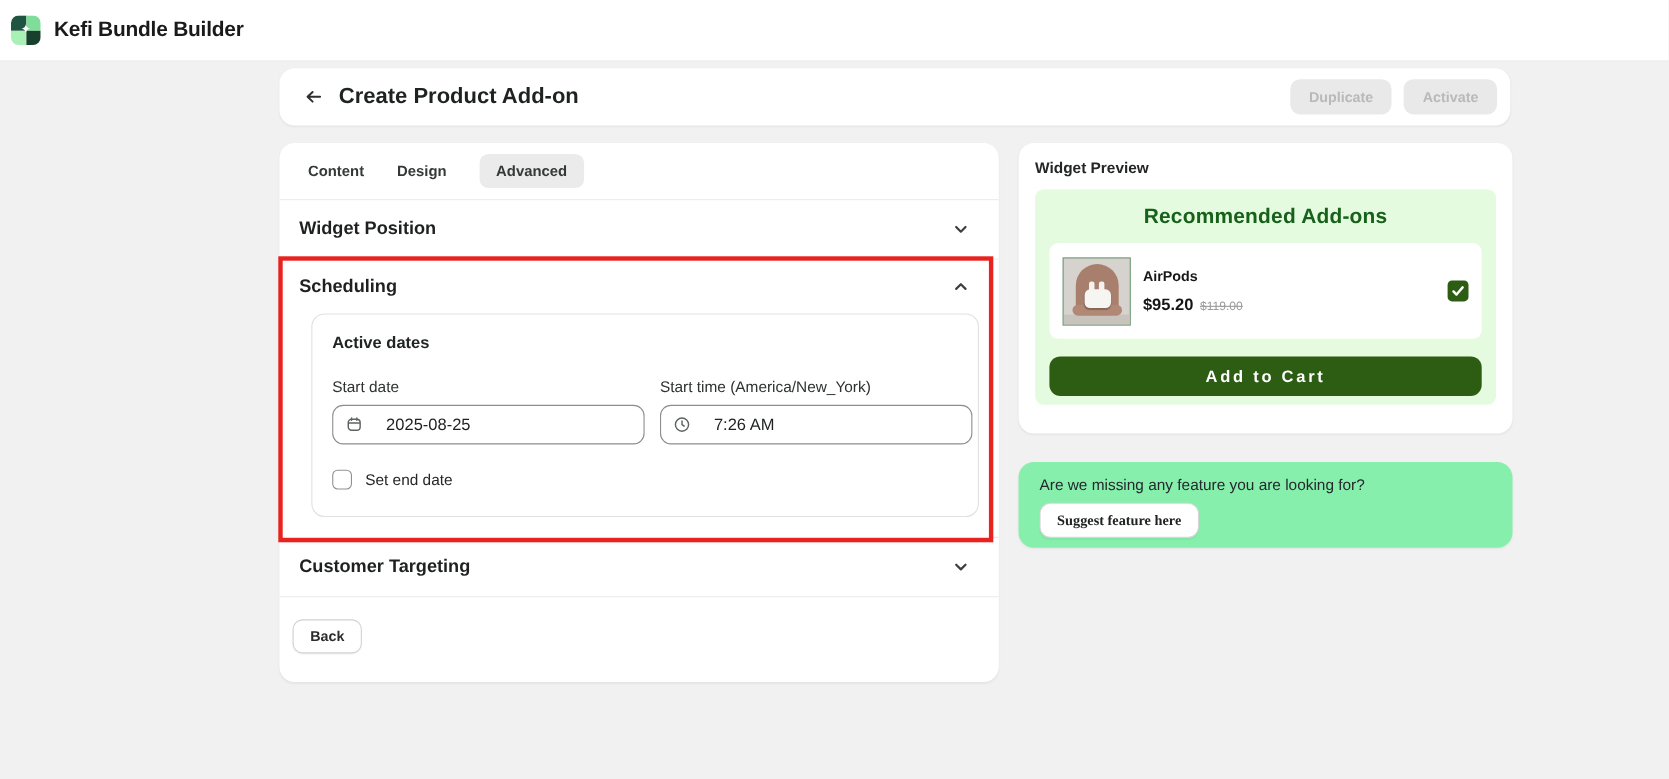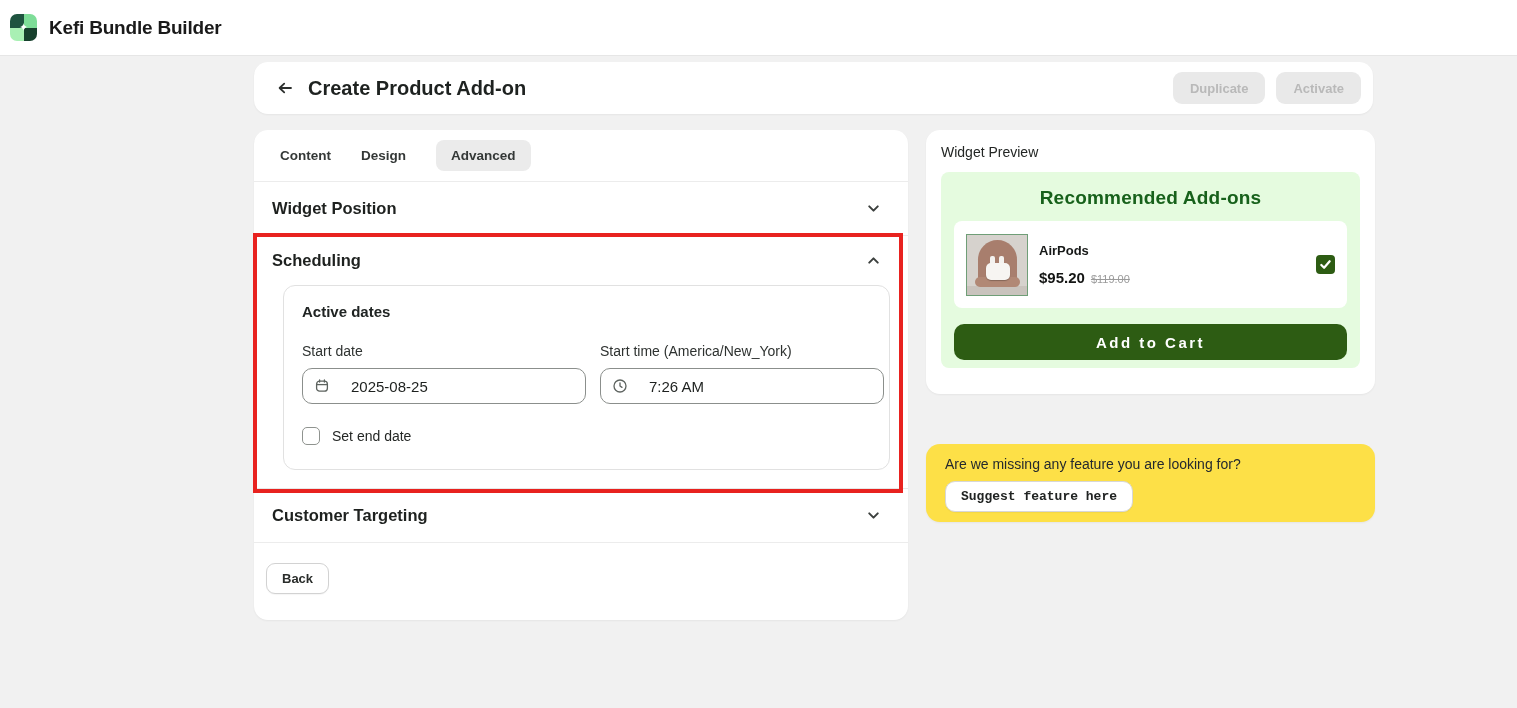--- a/index.html
+++ b/index.html
@@ -107,21 +107,21 @@
     position: absolute; left: 253px; top: 233px; width: 650px; height: 260px;
     border: 4px solid #e8221f; pointer-events: none; z-index: 20;
   }
 
   
   .preview-card {
     position: absolute; left: 926px; top: 130px; width: 449px; height: 264px;
     background: #ffffff; border-radius: 14px; box-shadow: 0 1px 2px rgba(0,0,0,.05);
     padding: 14px 15px;
   }
-  .preview-title { font-size: 14px; font-weight: 400; color: #232624; }
+  .preview-title { font-size: 14px; font-weight: 700; color: #232624; }
   .preview-green {
     margin-top: 12px; background: #e5fbdf; border-radius: 8px; padding: 11px 13px;
     height: 196px;
   }
   .rec-heading {
     text-align: center; font-size: 19px; font-weight: 800; color: #17611b;
     margin-top: 4px; letter-spacing: 0.2px;
   }
   .product-card {
     margin-top: 12px; background: #ffffff; border-radius: 8px; height: 87px;
@@ -149,28 +149,28 @@
     flex: 0 0 auto;
   }
   .add-to-cart {
     margin-top: 16px; width: 100%; height: 36px; border: none; border-radius: 10px;
     background: #2d5c13; color: #ffffff; font-family: inherit; font-size: 15px;
     font-weight: 700; letter-spacing: 2.5px; cursor: pointer;
   }
 
   
   .feature-card {
-    position: absolute; left: 926px; top: 444px; width: 449px; height: 78px;
-    background: #fde047; border-radius: 14px; box-shadow: 0 1px 2px rgba(0,0,0,.05);
+    position: absolute; left: 926px; top: 420px; width: 449px; height: 78px;
+    background: #86efac; border-radius: 14px; box-shadow: 0 1px 2px rgba(0,0,0,.05);
     padding: 12px 19px;
   }
   .feature-question { font-size: 14px; color: #24292e; }
   .feature-btn {
     margin-top: 9px; background: #ffffff; border: 1px solid #d7d7d7; border-radius: 10px;
-    padding: 7px 15px; font-family: Liberation Mono, monospace; font-size: 13px; font-weight: 700;
+    padding: 7px 15px; font-family: Liberation Serif, serif; font-size: 13px; font-weight: 700;
     color: #202322; cursor: pointer; box-shadow: 0 1px 1px rgba(0,0,0,.04);
   }
   .icon { display: inline-flex; align-items: center; justify-content: center; }
 </style>
 </head>
 <body>
 
 <div class="topbar">
   <div class="app-logo">
     <div class="q1"></div>

